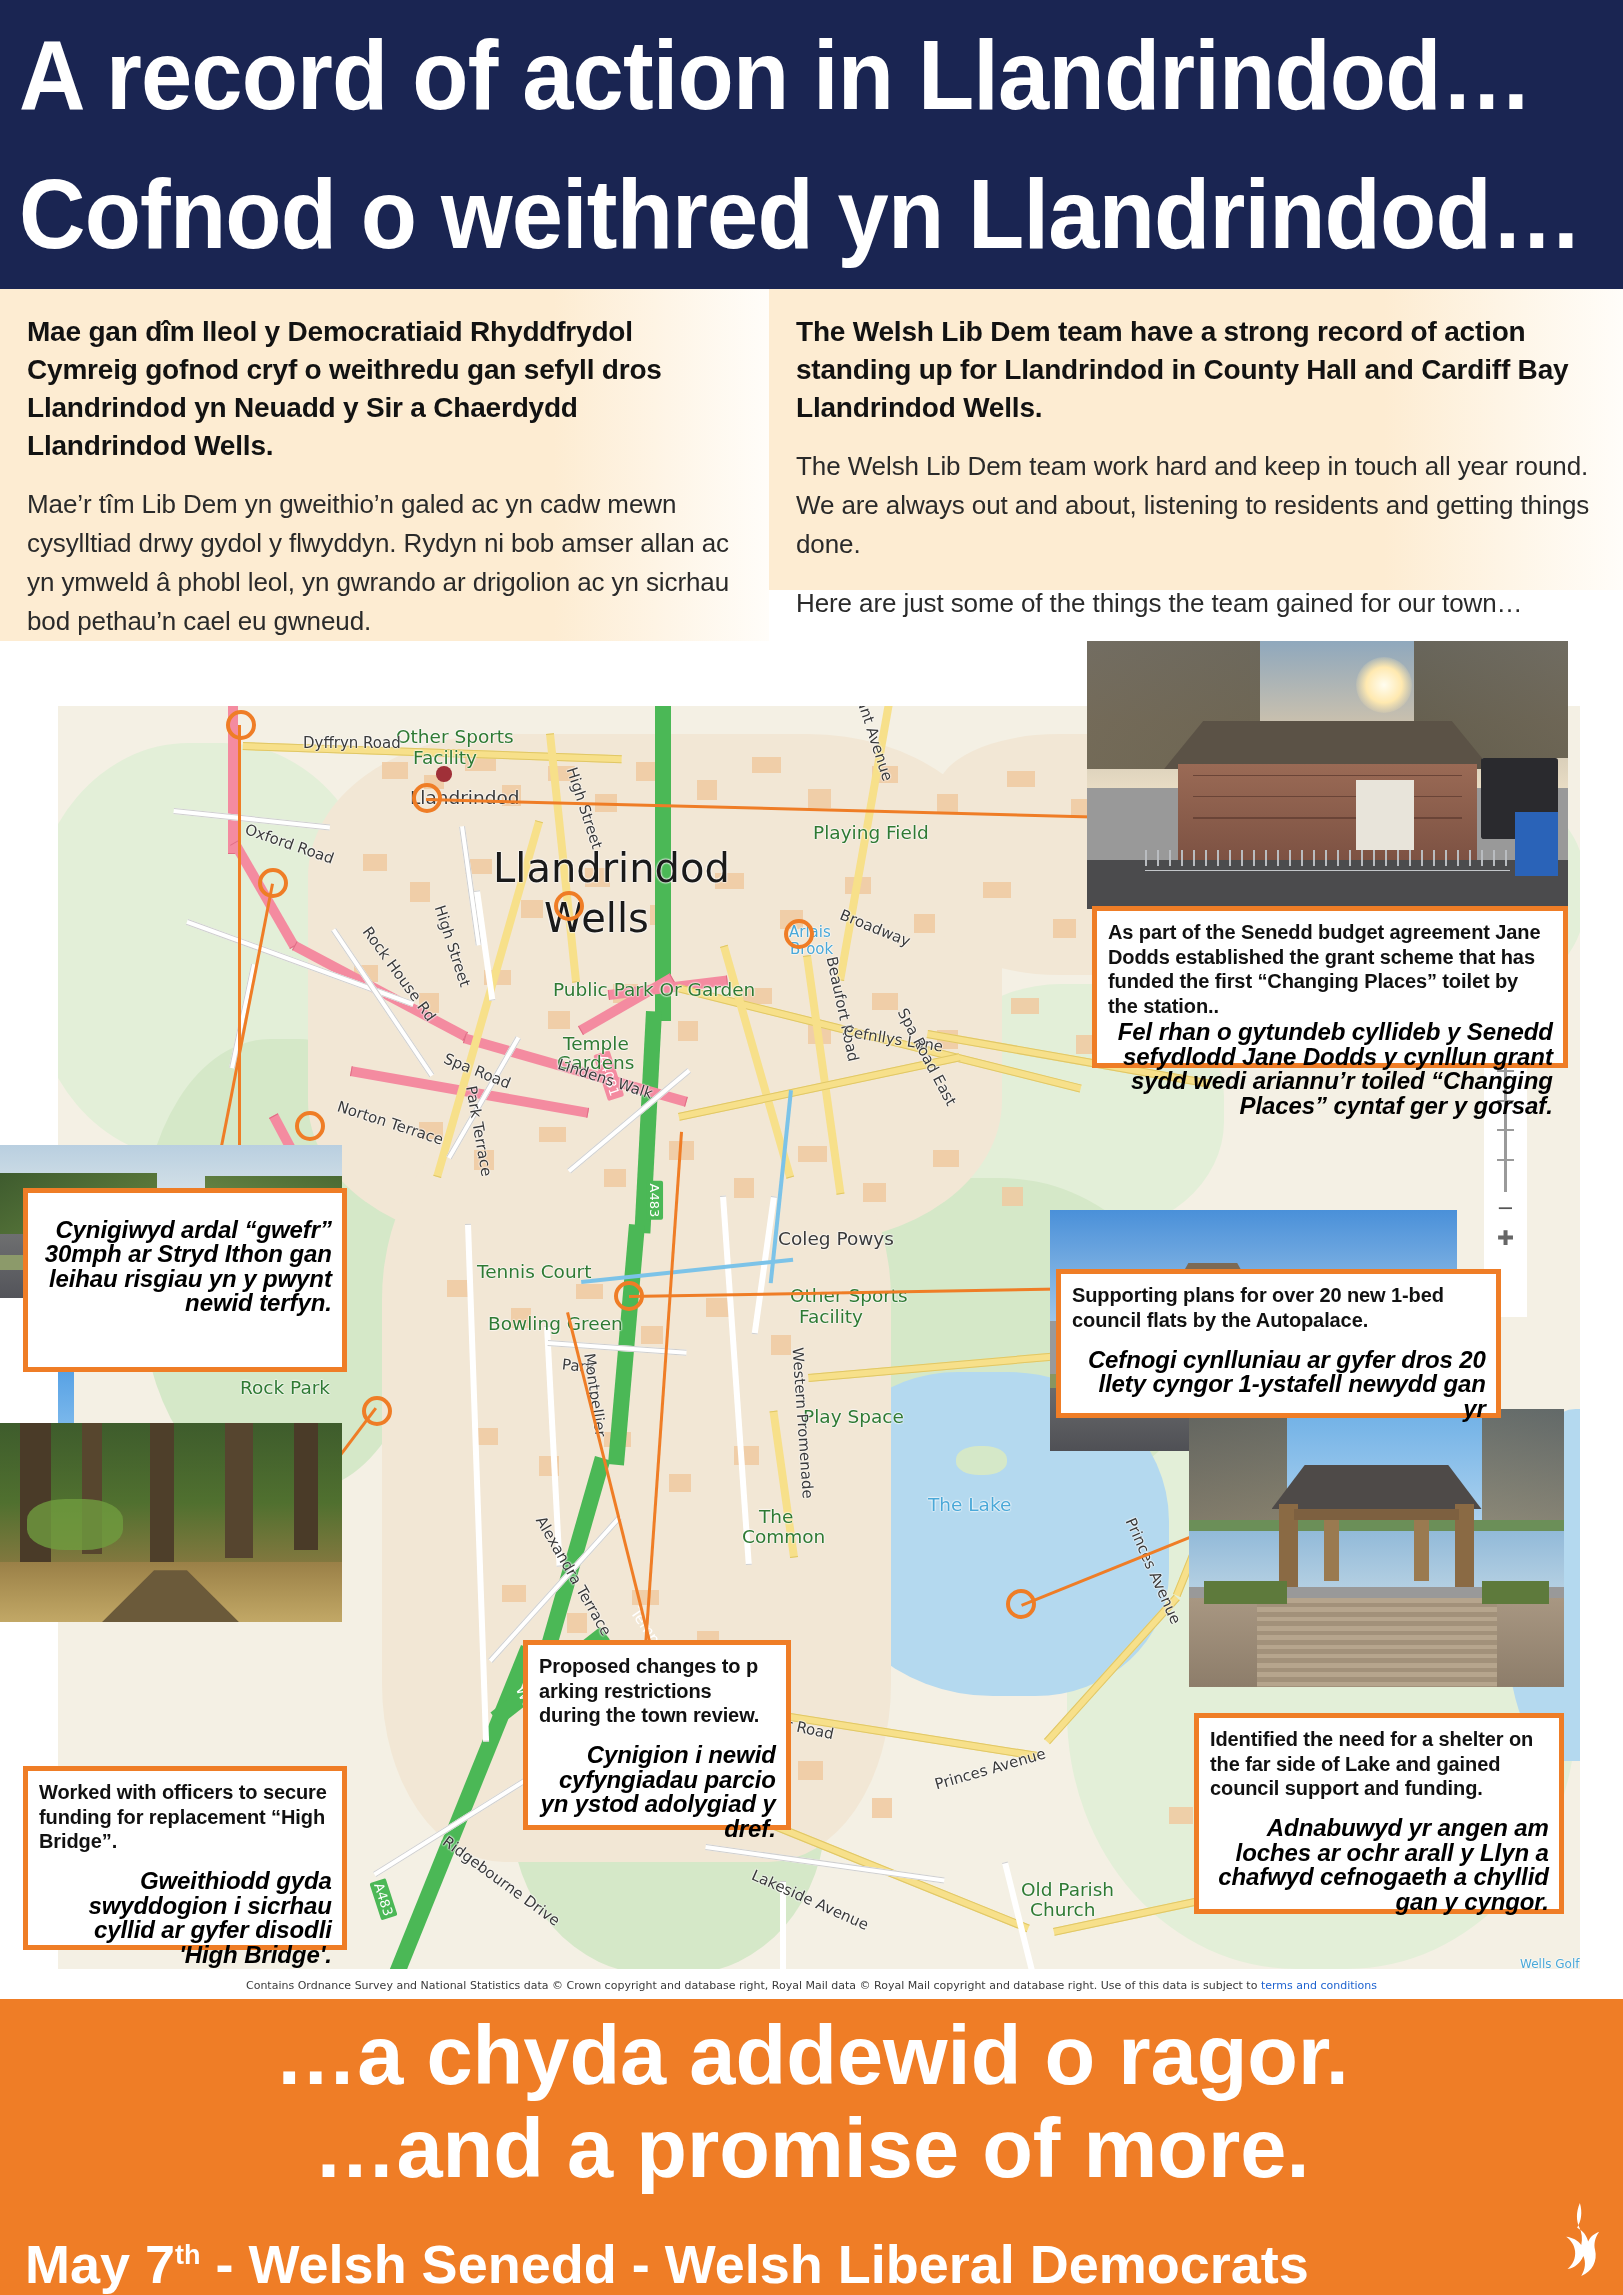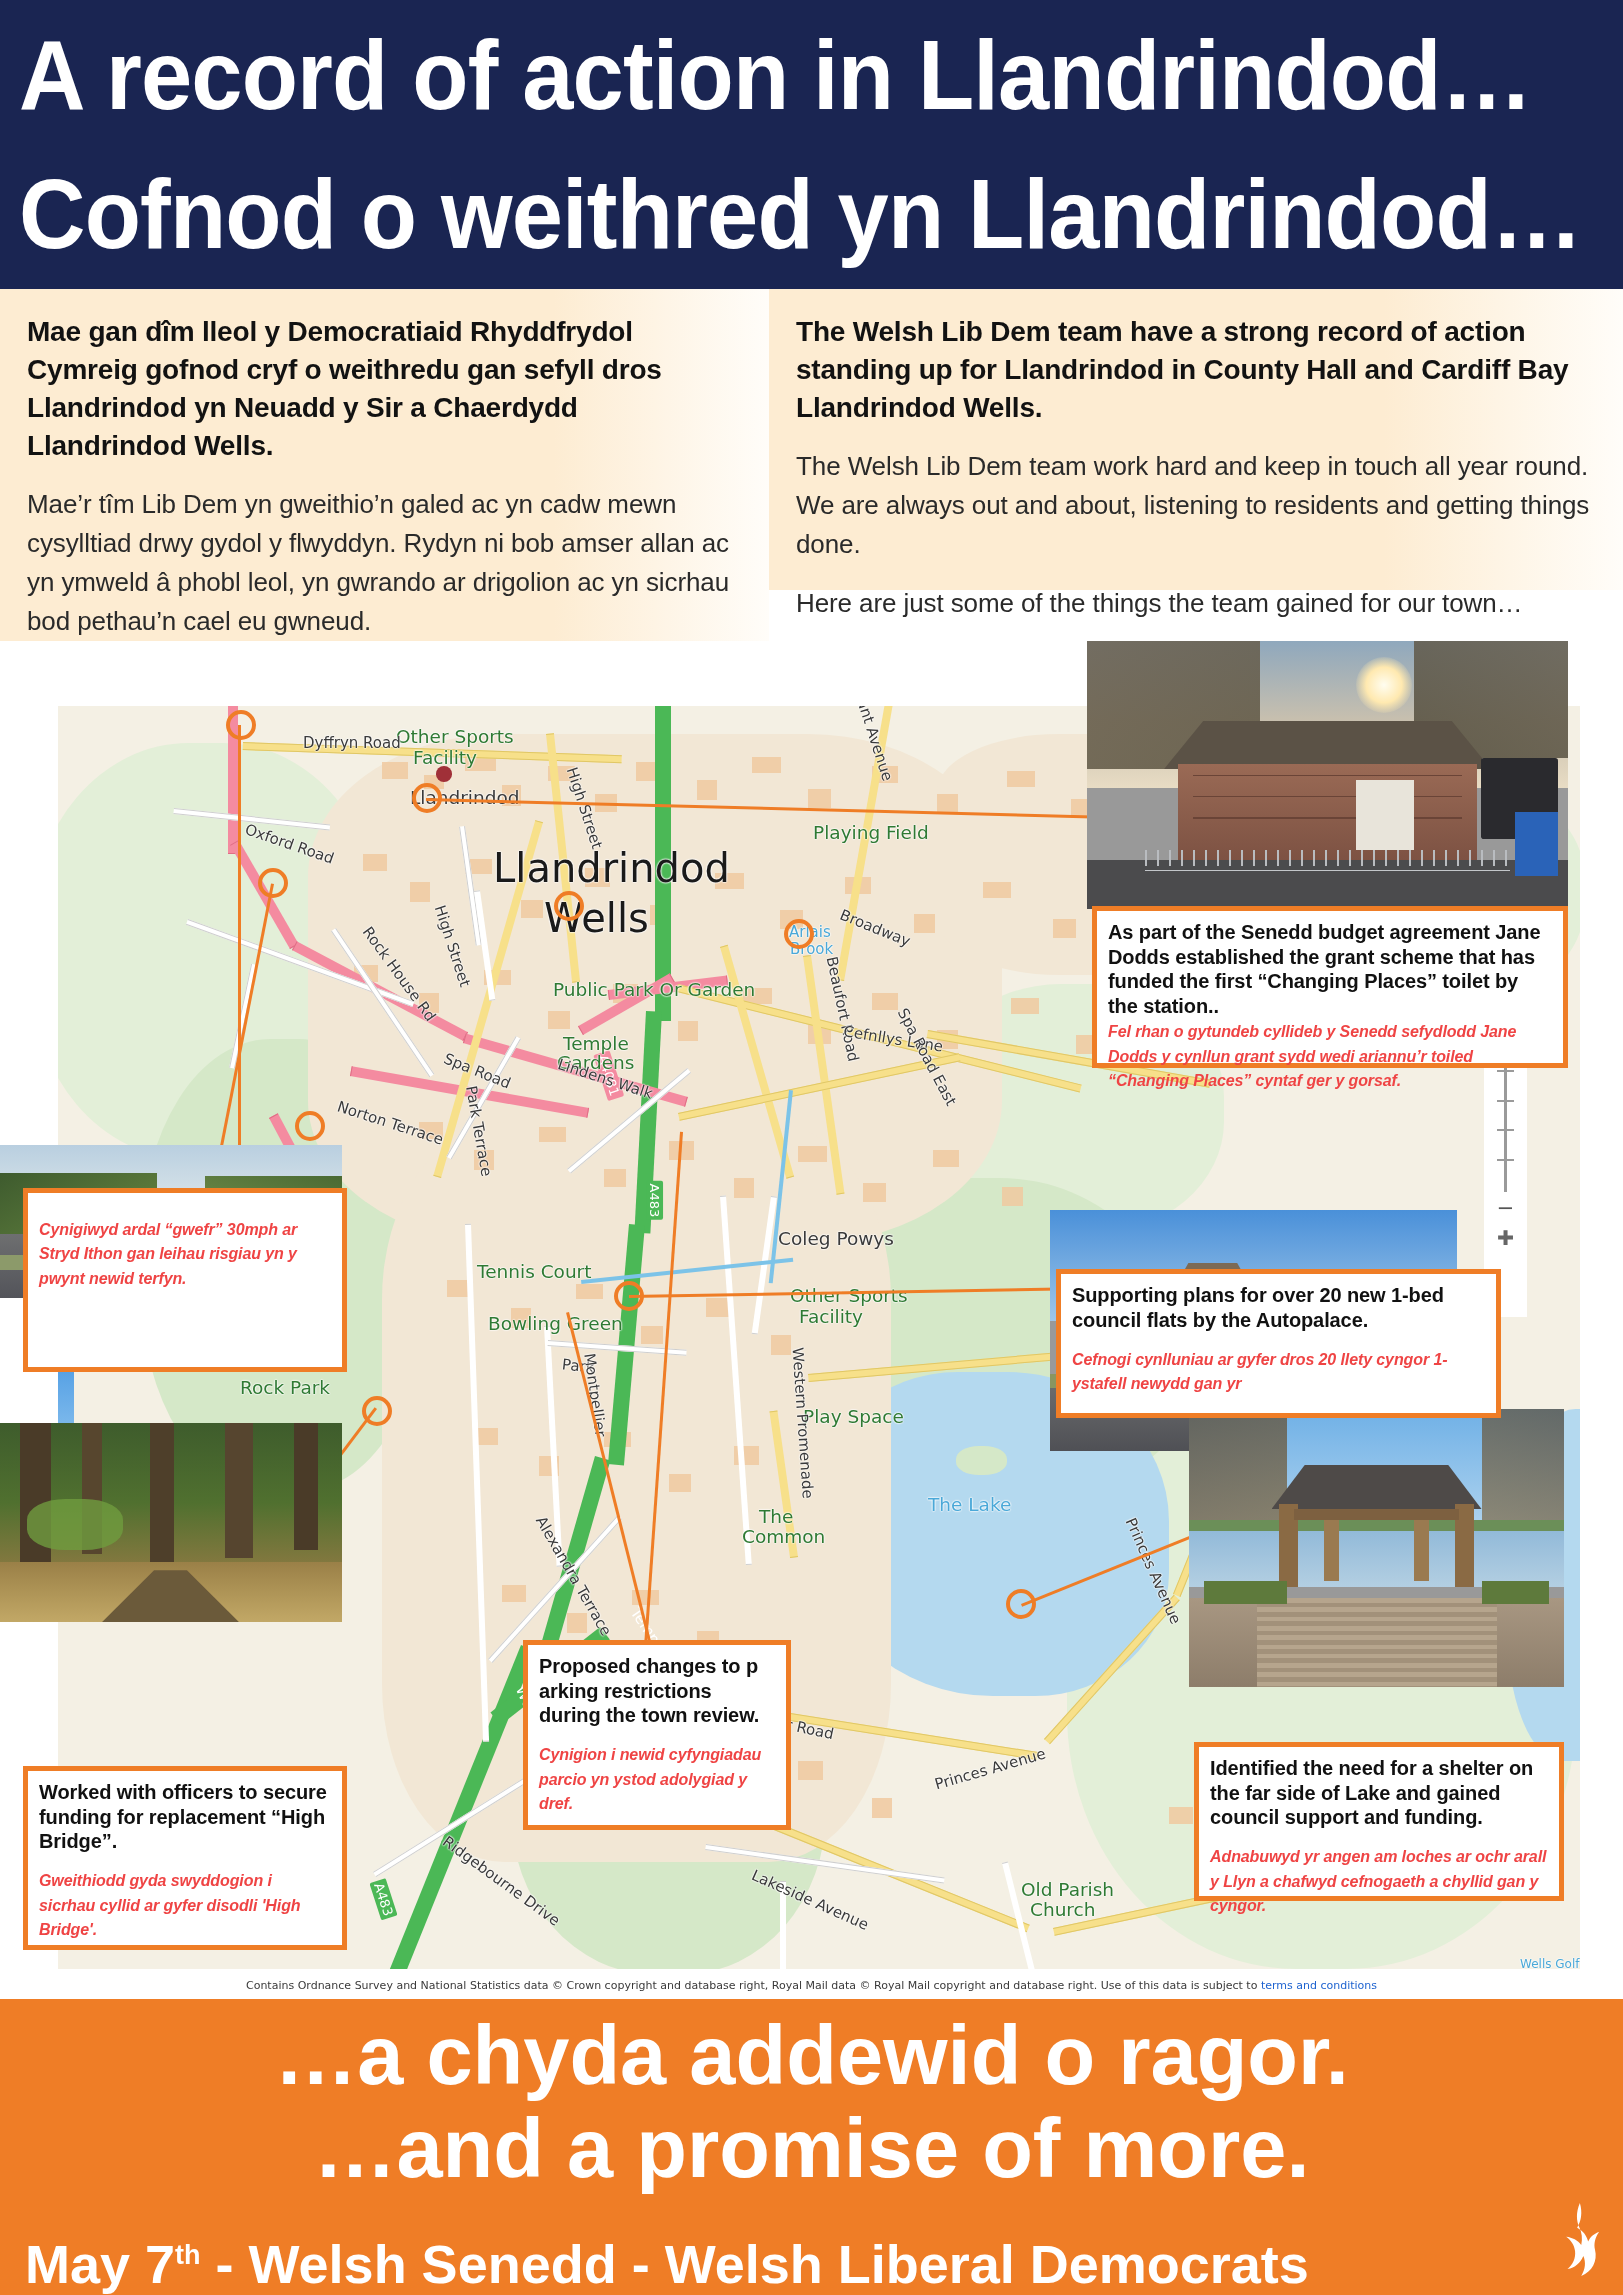--- a/index.html
+++ b/index.html
@@ -133,23 +133,24 @@
     border: 5.1px solid #ef7d26;
     padding: 9.3px 10.2px 10.2px 11px;
   }
   .callout .en {
     font-family: "Liberation Sans Narrow", "Liberation Sans", sans-serif;
     font-weight: 700; color: #111;
     font-size: 20px; line-height: 24.5px; letter-spacing: -0.1px;
   }
   .callout .cy {
     font-family: "Liberation Sans Narrow", "Liberation Sans", sans-serif;
-    font-weight: 700; font-style: italic; color: #ef4444;
-    font-size: 16px; line-height: 24.5px; letter-spacing: -0.1px;
+    font-weight: 700; font-style: italic; color: #000000;
+    font-size: 24px; line-height: 24.5px; letter-spacing: -0.1px;
     margin-top: 15.7px;
+    text-align: right;
   }
 
   
   .zoomctl {
     position: absolute; background:#fff;
     width: 43px;
     display:flex; flex-direction:column; align-items:center;
     padding: 6.5px 0;
   }
   .zc-plus, .zc-minus {
@@ -584,21 +585,21 @@
   <div class="callout" style="left:23px;top:1125px;width:324px;height:184px;">
     <div class="en">Worked with officers to secure funding for replacement “High Bridge”.</div>
     <div class="cy">Gweithiodd gyda swyddogion i sicrhau cyllid ar gyfer disodli 'High Bridge'.</div>
   </div>
 
   <div class="callout" style="left:523px;top:999px;width:268px;height:190px;">
     <div class="en">Proposed changes to p arking restrictions during the town review.</div>
     <div class="cy">Cynigion i newid cyfyngiadau parcio yn ystod adolygiad y dref.</div>
   </div>
 
-  <div class="callout" style="left:1194px;top:1101px;width:370px;height:159px;">
+  <div class="callout" style="left:1194px;top:1072px;width:370px;height:201px;">
     <div class="en">Identified the need for a shelter on the far side of Lake and gained council support and funding.</div>
     <div class="cy">Adnabuwyd yr angen am loches ar ochr arall y Llyn a chafwyd cefnogaeth a chyllid gan y cyngor.</div>
   </div>
 
 </div>
 
 <div class="copyright">
   <span>Contains Ordnance Survey and National Statistics data © Crown copyright and database right, Royal Mail data © Royal Mail copyright and database right. Use of this data is subject to </span><a href="#">terms and conditions</a>
 </div>
 

